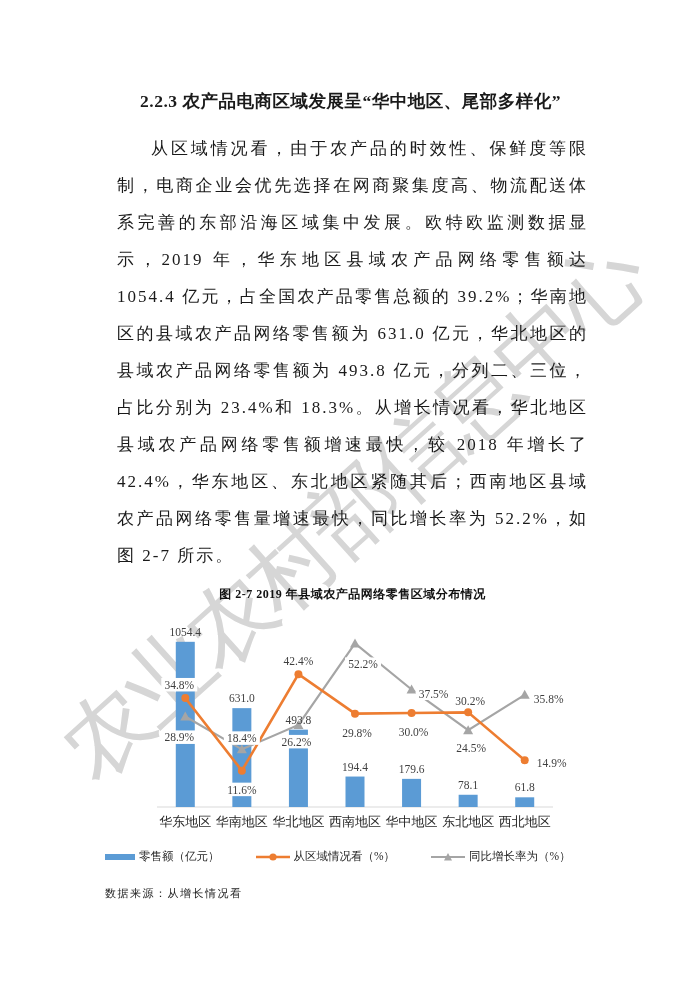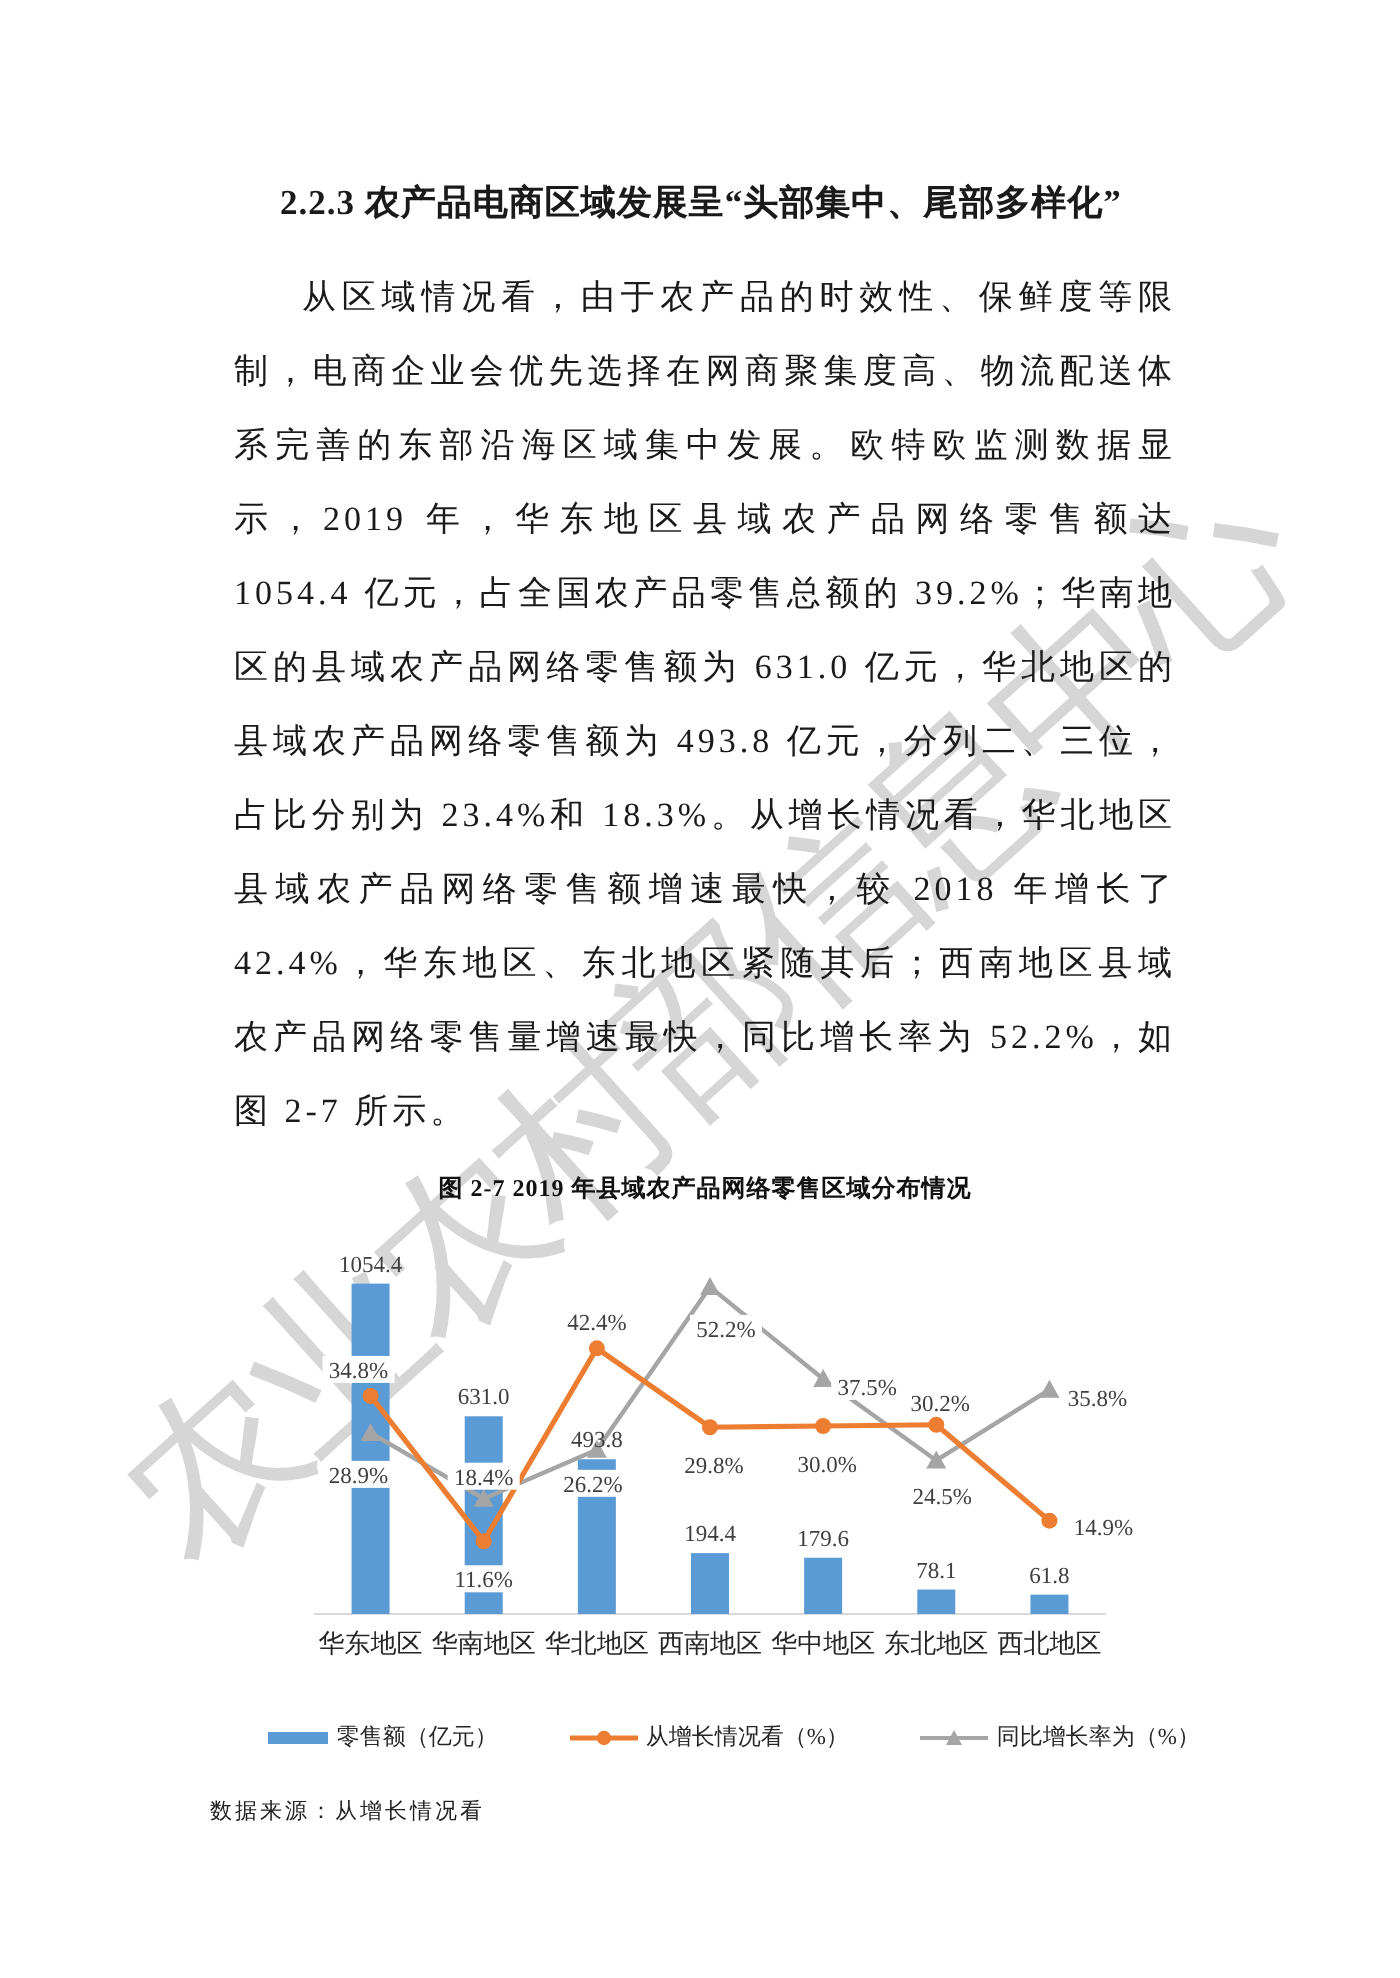--- a/index.html
+++ b/index.html
@@ -23,40 +23,40 @@
     font-size:17px; line-height:37px; letter-spacing:2px;
     text-align:justify; text-indent:2em; margin:12px; min-height:407px;
   }
   .fig-title {
     text-align:center; font-size:12px; font-weight:bold;
     margin-top:12px; letter-spacing:0.5px; color:#111;
   }
   .chart-svg { display:block; margin-top:10px; }
   .chart-svg text { font-family:"Liberation Serif","DejaVu Serif",serif; }
   .legend {
-    display:flex; justify-content:flex-end; align-items:center; gap:36px;
-    font-size:11.5px; color:#262626; margin-top:16px;
+    display:flex; justify-content:flex-start; align-items:center; gap:36px;
+    font-size:11.5px; color:#262626; margin-top:4px;
   }
   .legend-item { display:flex; align-items:center; gap:4px; }
   .legend-item svg { display:block; }
   .source { font-size:11px; letter-spacing:1.5px; margin-top:22px; color:#222; }
   .pageno {
     position:absolute; left:0; right:0; top:913px; z-index:1;
     text-align:center; font-size:12px; color:#333;
   }
 </style>
 </head>
 <body>
 
 <div class="page">
 
   <div class="watermark">农业农村部信息中心</div>
 
   <div class="content">
-    <h2 class="heading">2.2.3 农产品电商区域发展呈“头部集中、尾部多样化”</h2>
+    <h2 class="heading">2.2.3 农产品电商区域发展呈“华中地区、尾部多样化”</h2>
 
     <p class="body-para">从区域情况看，由于农产品的时效性、保鲜度等限制，电商企业会优先选择在网商聚集度高、物流配送体系完善的东部沿海区域集中发展。欧特欧监测数据显示，2019 年，华东地区县域农产品网络零售额达 1054.4 亿元，占全国农产品零售总额的 39.2%；华南地区的县域农产品网络零售额为 631.0 亿元，华北地区的县域农产品网络零售额为 493.8 亿元，分列二、三位，占比分别为 23.4%和 18.3%。从增长情况看，华北地区县域农产品网络零售额增速最快，较 2018 年增长了 42.4%，华东地区、东北地区紧随其后；西南地区县域农产品网络零售量增速最快，同比增长率为 52.2%，如图 2-7 所示。</p>
 
     <div class="fig-title">图 2-7 2019 年县域农产品网络零售区域分布情况</div>
 
     <svg id="chart-svg" class="chart-svg" width="495" height="232" viewBox="0 0 495 232">
         <line x1="52" y1="194" x2="448" y2="194" stroke="#d9d9d9" stroke-width="1"></line>
         <rect x="70.78571428571428" y="28.810666666666663" width="19" height="165.18933333333334" fill="#5B9BD5"></rect>
         <rect x="127.35714285714286" y="95.14333333333333" width="19" height="98.85666666666667" fill="#5B9BD5"></rect>
         <rect x="183.92857142857142" y="116.63799999999999" width="19" height="77.36200000000001" fill="#5B9BD5"></rect>
@@ -129,21 +129,21 @@
           <svg width="30" height="10">
             <rect x="0" y="2" width="30" height="6" fill="#5B9BD5"></rect>
           </svg>
           <span>零售额（亿元）</span>
         </span>
         <span class="legend-item">
           <svg width="34" height="10">
             <line x1="0" y1="5" x2="34" y2="5" stroke="#ED7D31" stroke-width="2.4"></line>
             <circle cx="17" cy="5" r="3.6" fill="#ED7D31"></circle>
           </svg>
-          <span>从增长情况看（%）</span>
+          <span>从区域情况看（%）</span>
         </span>
         <span class="legend-item">
           <svg width="34" height="10">
             <line x1="0" y1="5" x2="34" y2="5" stroke="#A5A5A5" stroke-width="2"></line>
             <polygon points="17,1 13,8.5 21,8.5" fill="#A5A5A5"></polygon>
           </svg>
           <span>同比增长率为（%）</span>
         </span>
       </div>
 

